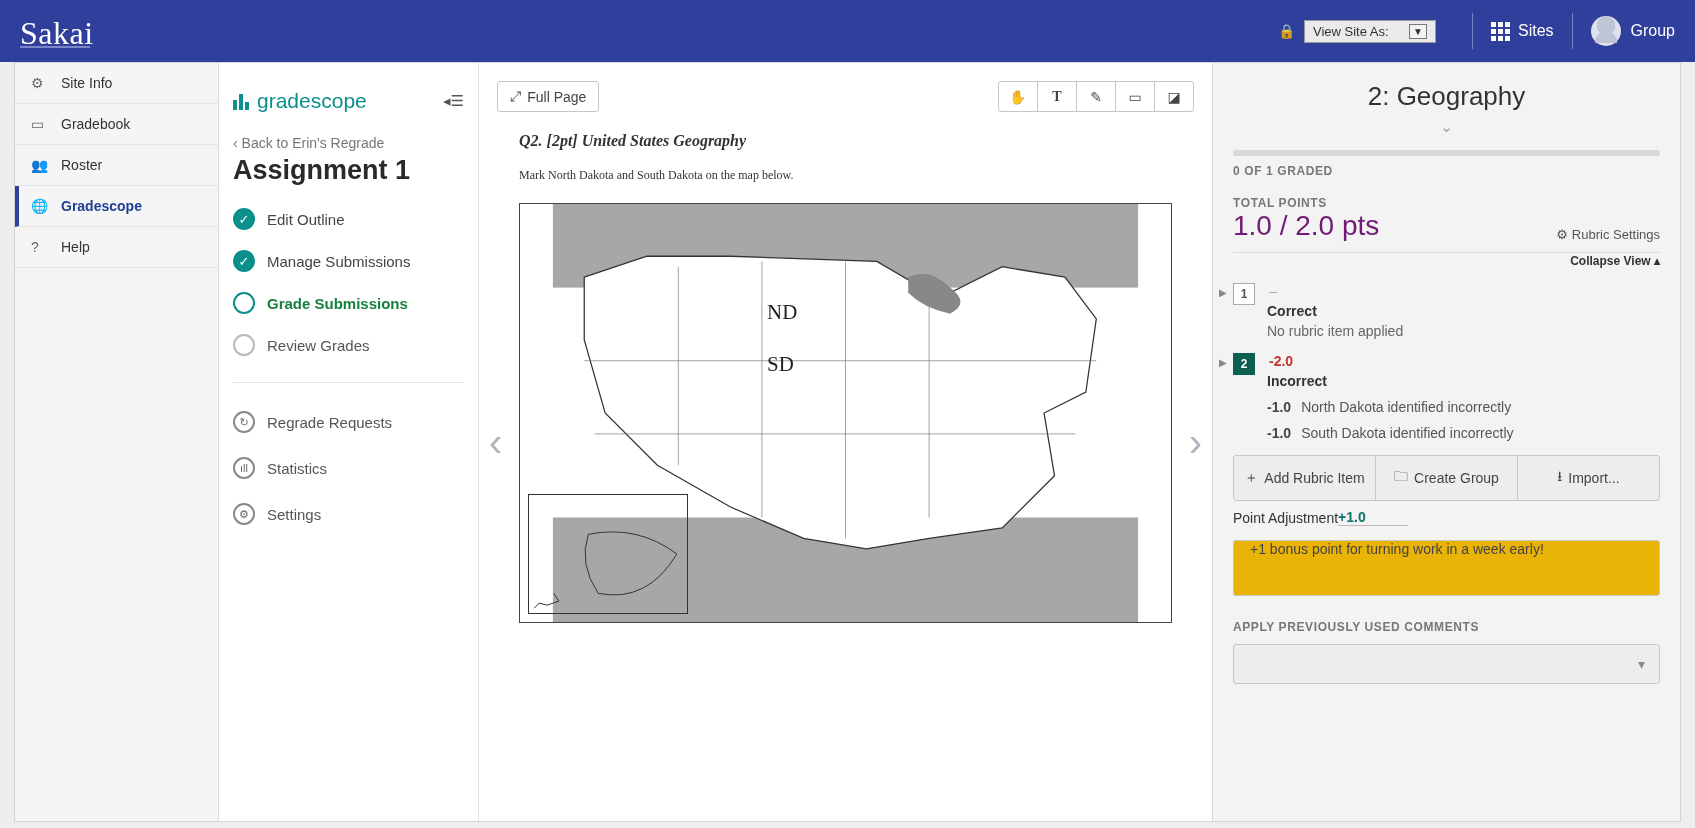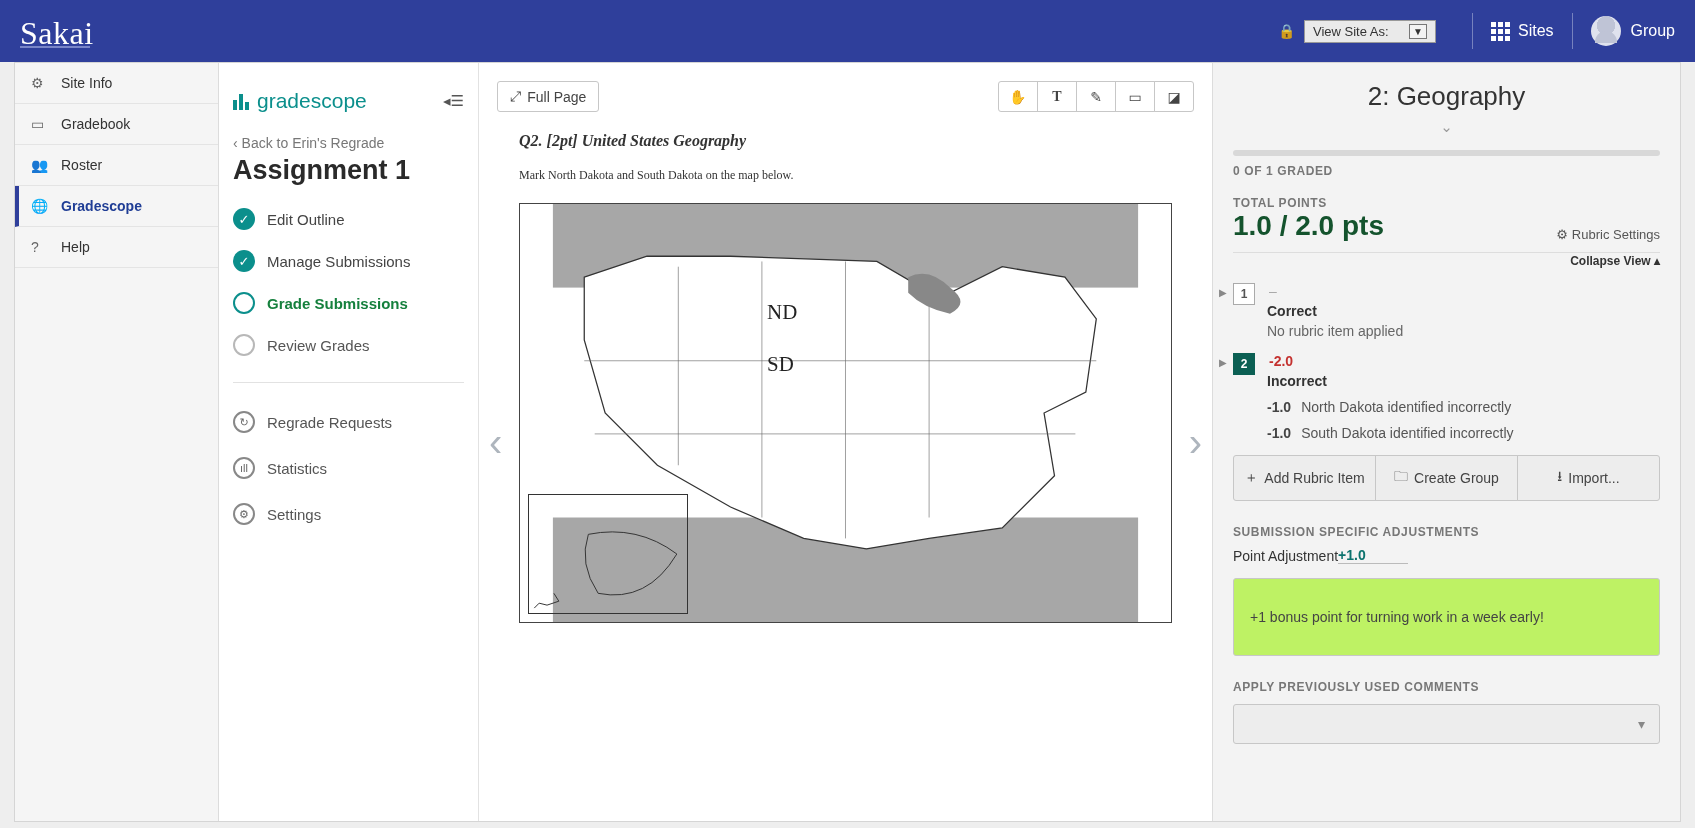--- a/index.html
+++ b/index.html
@@ -272,21 +272,21 @@
   .meta {
     font-size: 12px; letter-spacing:.6px; color:#777;
     font-weight:700;
   }
   .pts-row{
     display:flex;justify-content:space-between;align-items:flex-end;
     margin-top:18px;border-bottom:1px solid #ddd;padding-bottom:10px;
     position:relative;
   }
   .pts-label{font-size:12px;letter-spacing:.6px;color:#777;font-weight:700;}
-  .pts-val{font-size:28px;font-weight:700;color:#14532d;text-align:right;}
+  .pts-val{font-size:28px;font-weight:400;color:#701a75;text-align:right;}
   .rubset{font-size:13px;color:#555;display:flex;align-items:center;gap:4px;}
   .collapse{font-size:12px;color:#333;font-weight:700;position:absolute;right:0;bottom:-16px;}
 
   .rubric{margin-top:30px;}
   .ritem{position:relative;padding-left:34px;margin-bottom:14px;}
   .rexp{position:absolute;left:-14px;top:4px;color:#888;font-size:10px;}
   .rkey{
     position:absolute;left:0;top:0;width:22px;height:22px;
     border:1px solid #aaa;background:#fff;color:#555;
     font-size:12px;font-weight:700;
@@ -307,22 +307,22 @@
     font-size:14px;color:#444;padding:10px 0;gap:6px;
   }
   .rubric-actions .btn:first-child{border-top-left-radius:3px;border-bottom-left-radius:3px;margin-left:0;}
   .rubric-actions .btn:last-child{border-top-right-radius:3px;border-bottom-right-radius:3px;}
 
   .sec-h{font-size:12px;letter-spacing:.6px;color:#777;font-weight:700;margin-top:24px;}
   .adj-row{display:flex;align-items:center;margin-top:8px;}
   .adj-val{color:#0b726d;font-weight:600;}
   .adj-under{width:70px;border-bottom:1px solid #bbb;display:inline-block;}
   .comment{
-    margin-top:14px;border:1px solid #c7c7c7;background:#bef264;border-radius:3px;
-    padding:30px 16px;color:#444;min-height:56px;
+    margin-top:14px;border:1px solid #c7c7c7;background:#eab308;border-radius:3px;
+    padding:0 16px;color:#444;min-height:56px;
   }
   .dd{
     margin-top:10px;border:1px solid #c7c7c7;background:#ededed;border-radius:3px;
     height:40px;display:flex;align-items:center;justify-content:flex-end;padding:0 14px;
     color:#888;
   }
 </style>
 </head>
 <body>
 
@@ -544,21 +544,20 @@
       <button class="btn">
         <span>🗀</span>
         <span>Create Group</span>
         </button>
       <button class="btn">
         <span>⭳</span>
         <span>Import...</span>
         </button>
     </div>
 
-    <div class="sec-h">SUBMISSION SPECIFIC ADJUSTMENTS</div>
     <div class="adj-row">
       <span>Point Adjustment</span>
       <span class="adj-under">
         <span class="adj-val">+1.0</span>
       </span>
     </div>
     <div class="comment">
       <span>+1 bonus point for turning work in a week early!</span>
     </div>
 

